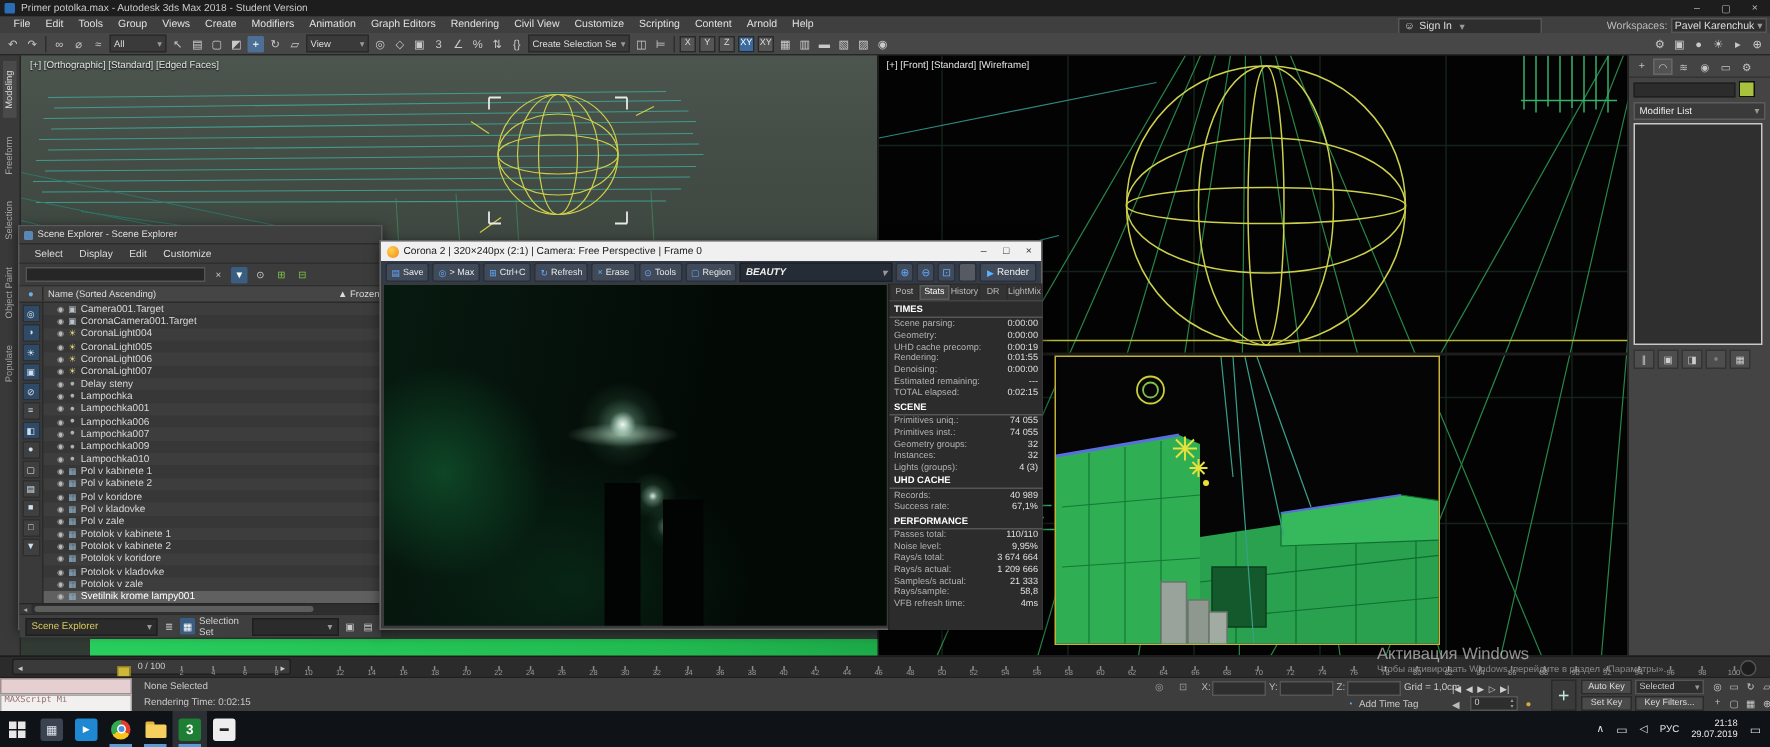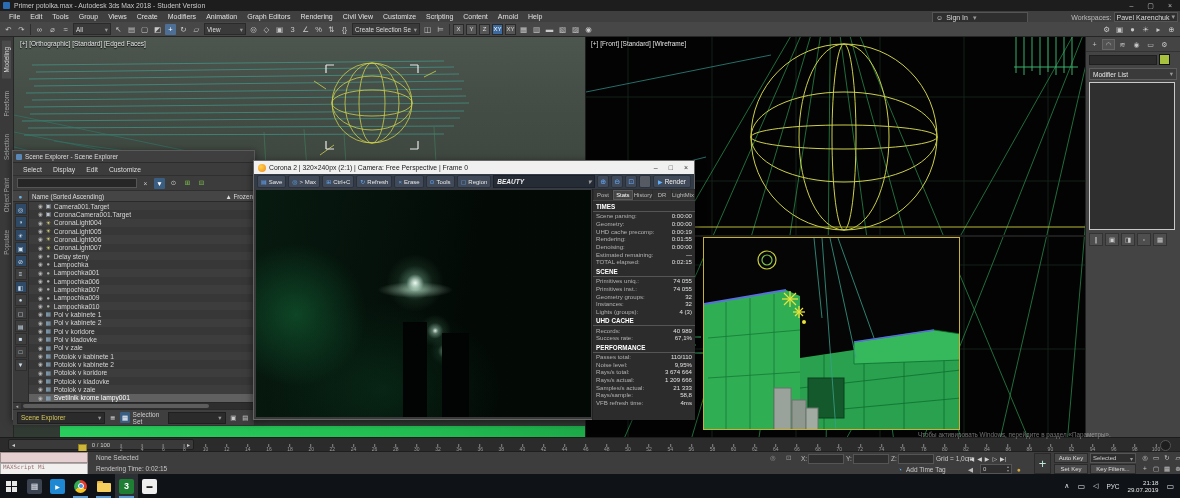--- a/index.html
+++ b/index.html
@@ -1055,20 +1055,21 @@
       </div>
     <div class="pb" style="left:1140px;top:12px;gap:1px;" id="nav-row2">
         <span class="navico">+</span>
         <span class="navico">▢</span>
         <span class="navico">▦</span>
         <span class="navico">⊕</span>
       </div>
   </div>
 
   <div id="watermark">
+    <div id="wm1">Активация Windows</div>
     <div id="wm2">Чтобы активировать Windows, перейдите в раздел «Параметры».</div>
   </div>
 
   <div id="taskbar">
     <div class="tbcell">
         <div id="startlogo">
           <div></div>
           <div></div>
           <div></div>
           <div></div>

